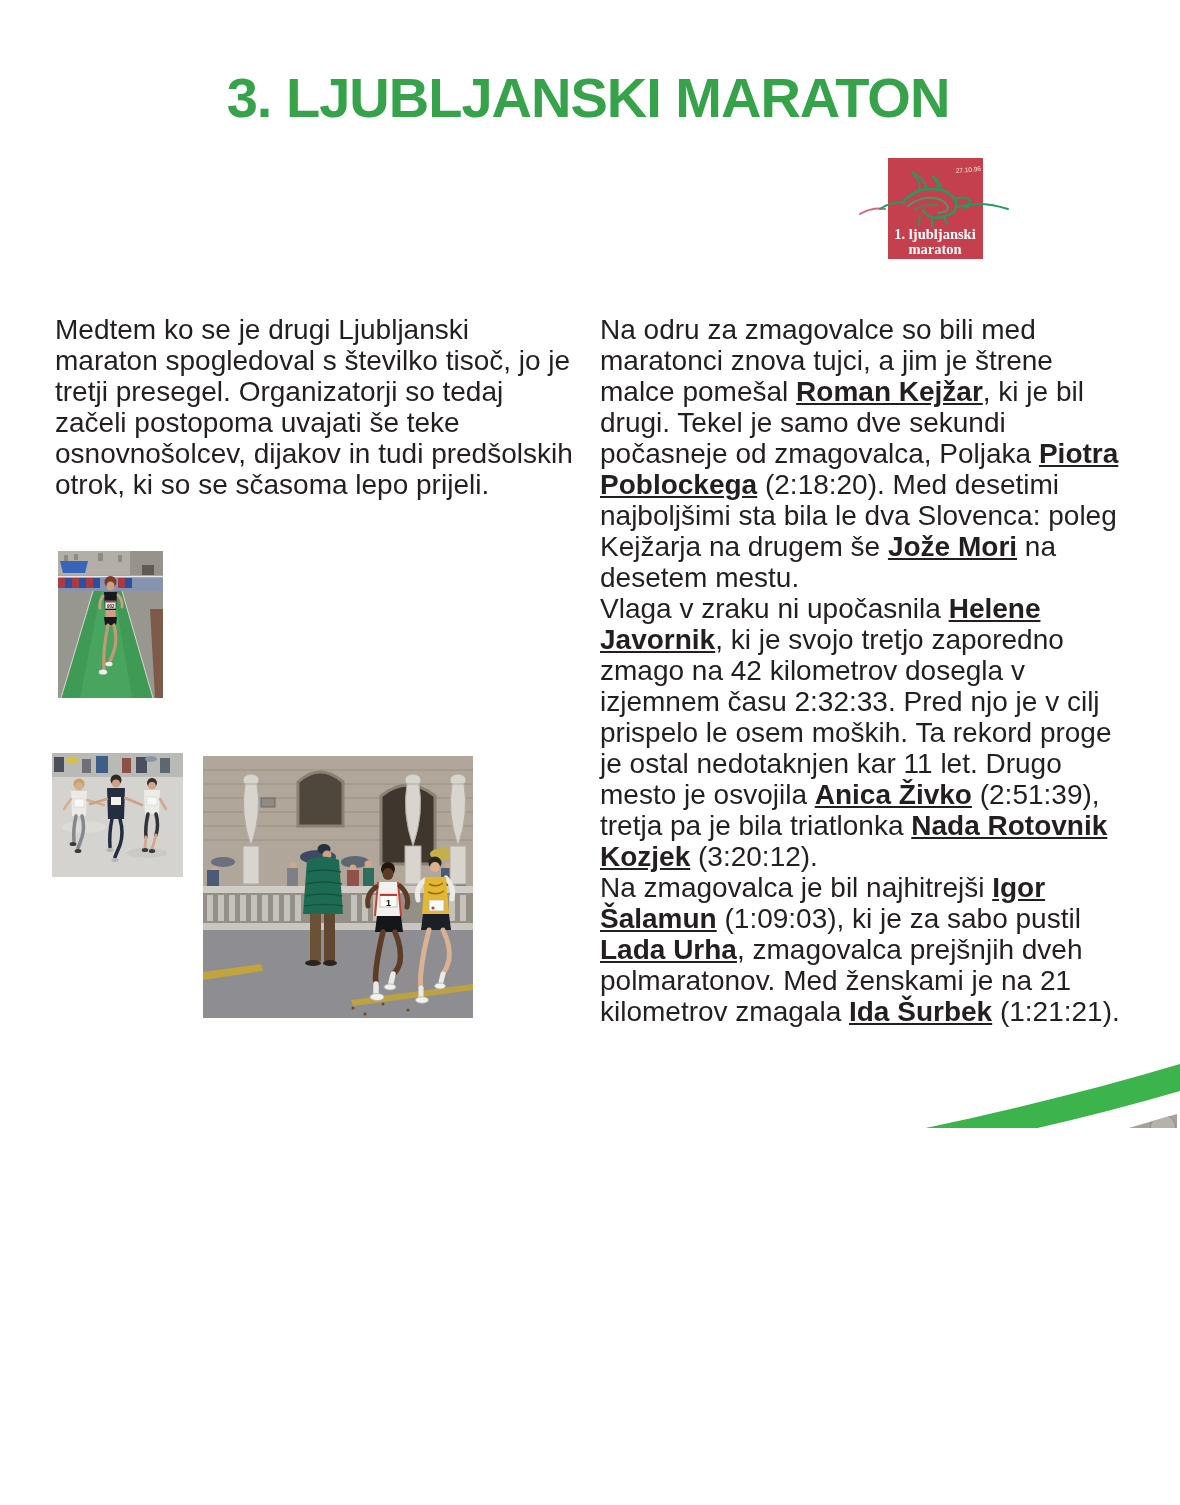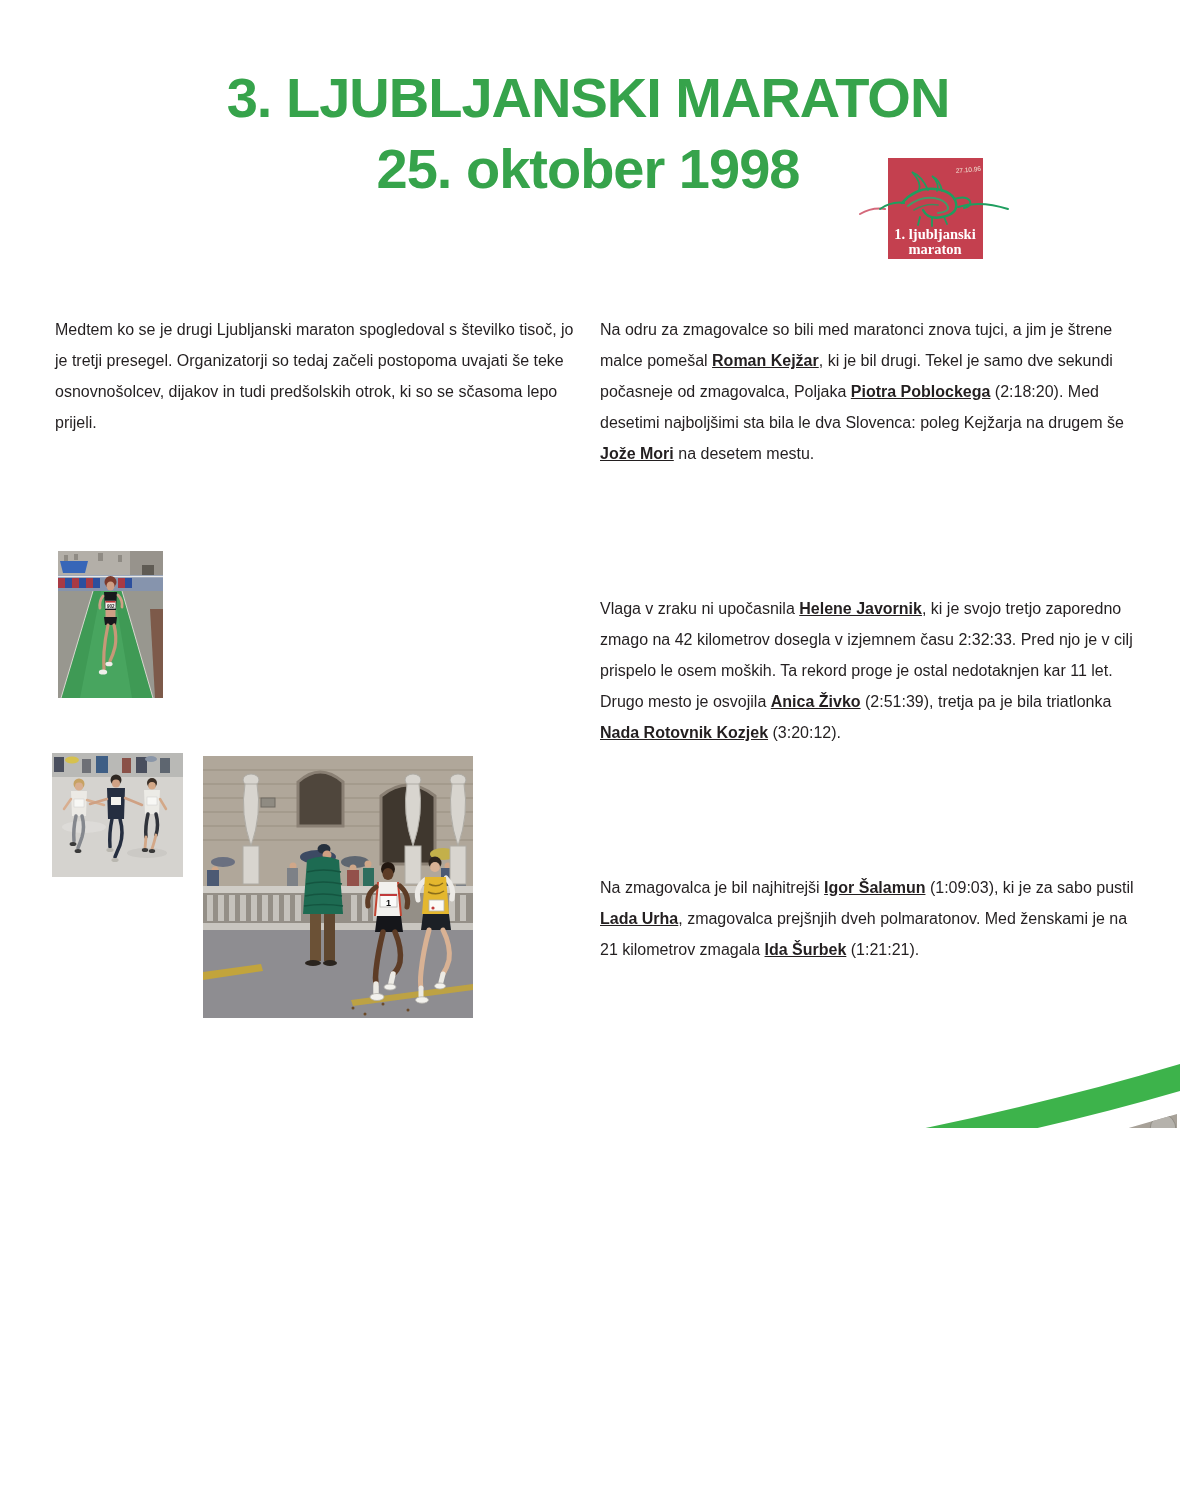--- a/index.html
+++ b/index.html
@@ -1,39 +1,38 @@
 <!DOCTYPE html>
 <html><head>
 <meta charset="utf-8">
 <style>
   html,body{margin:0;padding:0;background:#ffffff;}
   .page{position:relative;width:1180px;height:1128px;background:#ffffff;overflow:hidden;
         font-family:"Liberation Sans", sans-serif;color:#231f20;}
   .title{position:absolute;left:0;top:62px;width:1176px;text-align:center;
          color:#36a34b;font-weight:bold;font-size:56px;line-height:71px;letter-spacing:-1px;}
   .logo-svg{position:absolute;left:858px;top:150px;}
-  .bodytext{position:absolute;font-size:16px;line-height:31px;color:#231f20;margin:0;}
+  .bodytext{position:absolute;font-size:28px;line-height:31px;color:#231f20;margin:0;}
   .intro{left:55px;top:314px;width:520px;}
   .caption{left:178px;top:642px;width:400px;}
   .rp1{left:600px;top:314px;width:534px;}
   .rp2{left:600px;top:593px;width:534px;}
   .rp3{left:600px;top:872px;width:534px;}
   .b{font-weight:bold;text-decoration:underline;}
   .ph{position:absolute;display:block;}
   .corner-mark{position:absolute;left:1164px;top:1492px;width:16px;height:12px;
                border:2px solid #d5d6d8;border-radius:3px;background:transparent;}
 </style>
 </head>
 <body>
 
 <div class="page">
 
   <div class="title">
     <div>3. LJUBLJANSKI MARATON</div>
-    <div>25. oktober 1998</div>
   </div>
 
   <svg class="logo-svg" width="155" height="118" viewBox="0 0 155 118">
     <rect x="30" y="8" width="95" height="101" fill="#c4404f"></rect>
     <g fill="none" stroke-linecap="round">
       <path d="M2,64 Q14,57 27,59" stroke="#d4687a" stroke-width="2"></path>
       <path d="M22,59 Q34,51 46,53" stroke="#1f9e5f" stroke-width="2"></path>
       <path d="M44,53 Q58,37 77,39 Q95,41 98,53 Q100,64 84,67 Q70,70 65,60" stroke="#1f9e5f" stroke-width="2.4"></path>
       <path d="M50,56 Q62,46 76,48 Q88,50 90,57 Q91,62 80,63" stroke="#2bab6c" stroke-width="2" opacity="0.85"></path>
       <path d="M56,60 Q68,53 80,55" stroke="#1f9e5f" stroke-width="1.6" opacity="0.8"></path>

